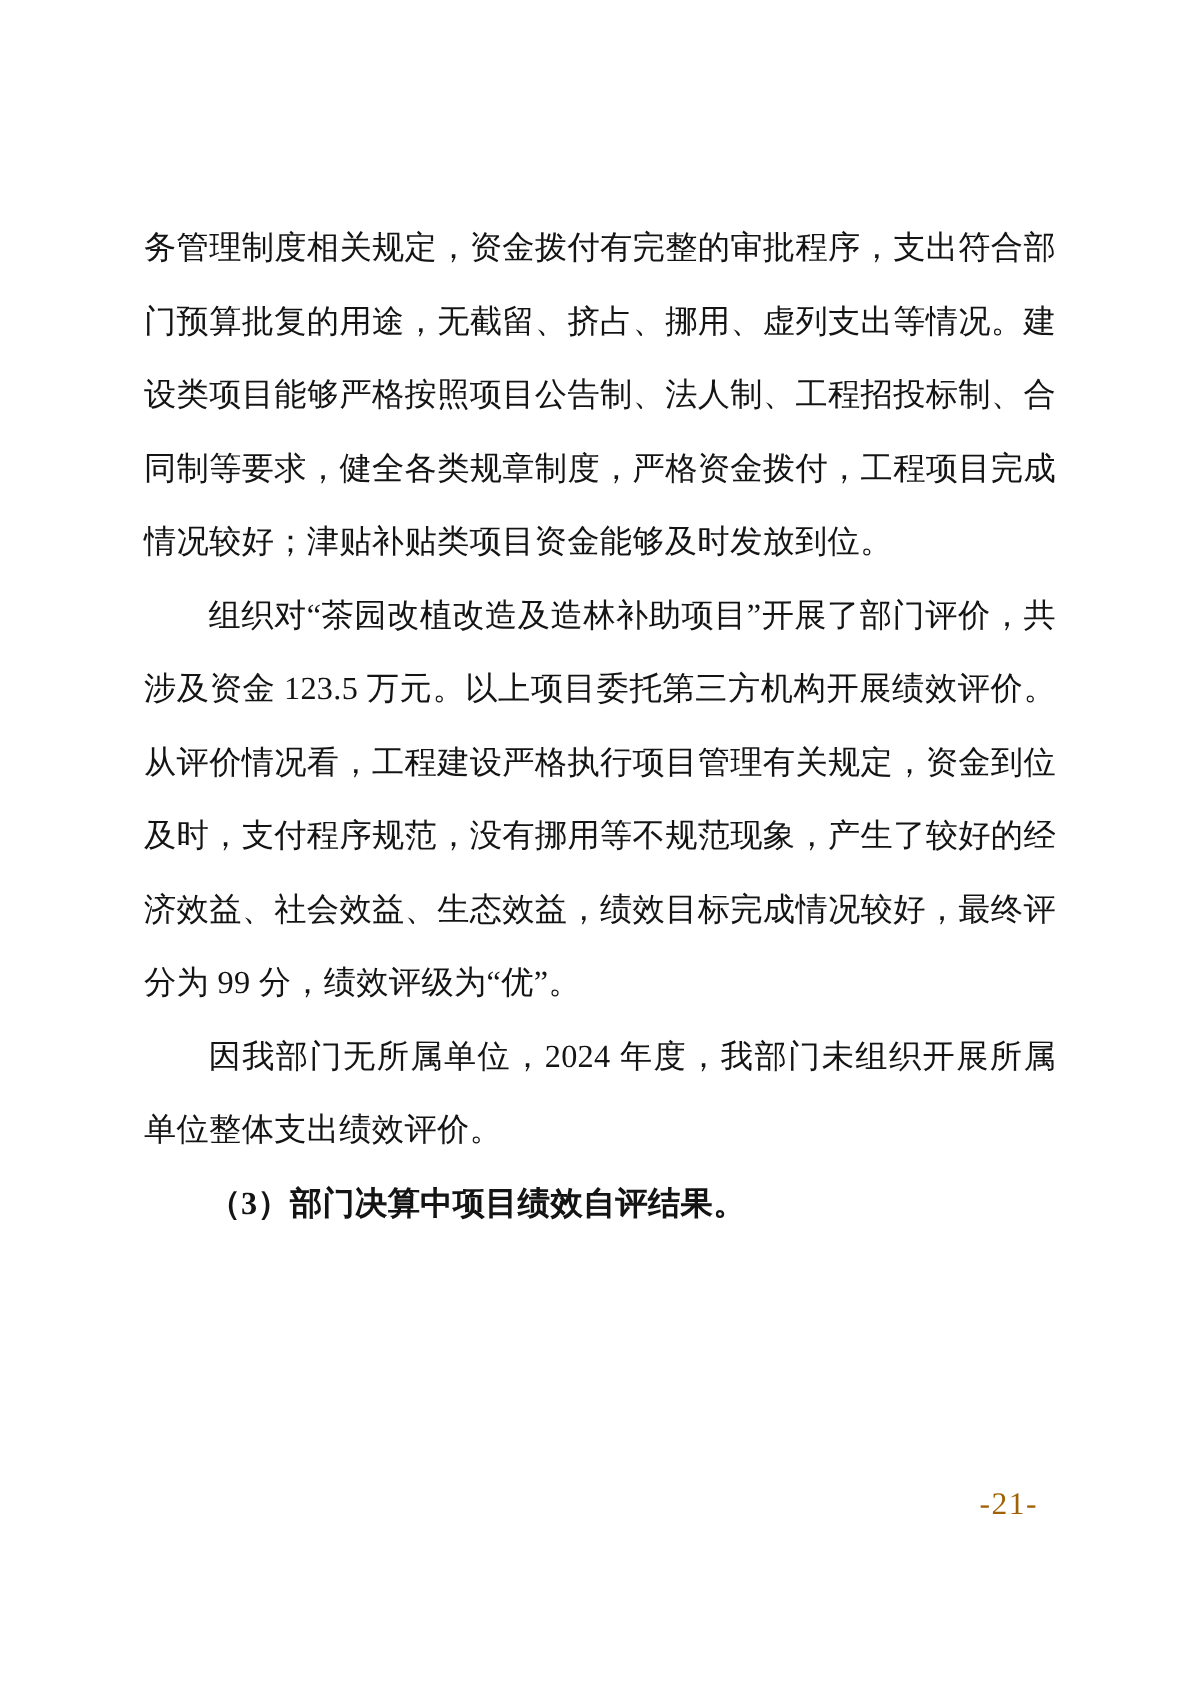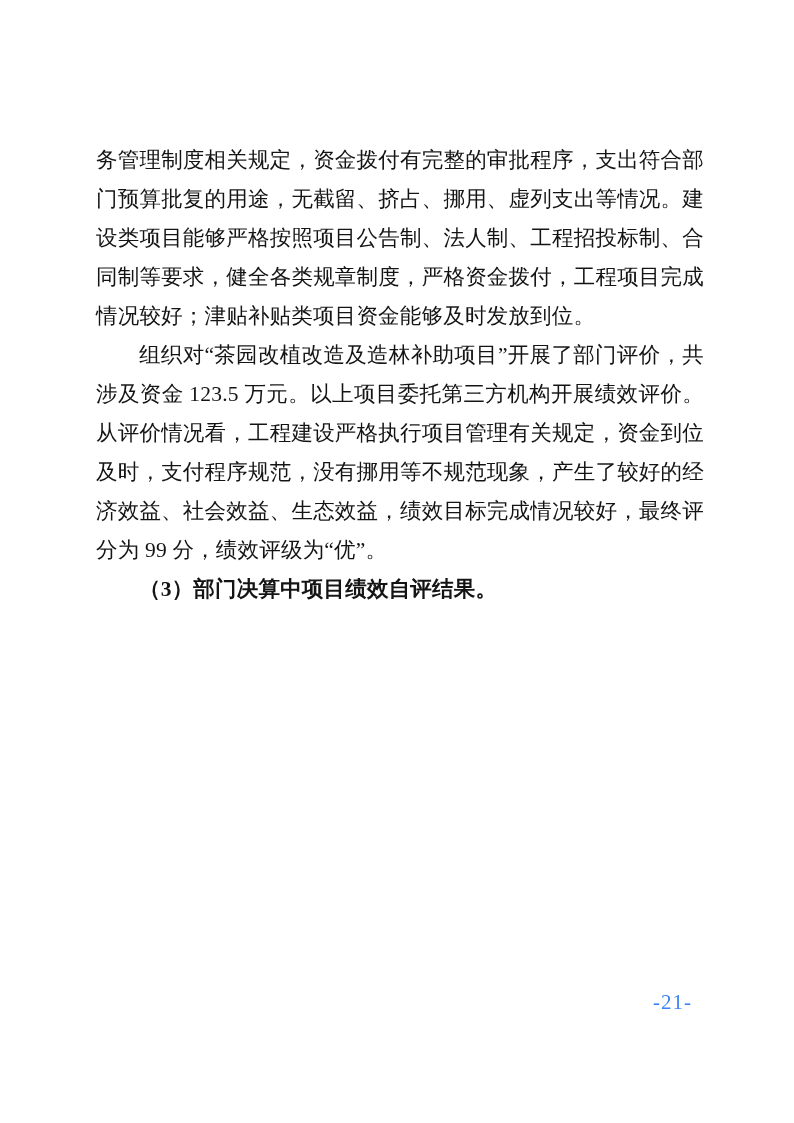--- a/index.html
+++ b/index.html
@@ -22,46 +22,47 @@
   .content {
     position: absolute;
     left: 96px;
     top: 141px;
     width: 608px;
     color: #141414;
   }
   .para {
     margin: 0;
     font-size: 21.5px;
-    line-height: 39px;
+    line-height: 49px;
     text-align: justify;
     text-justify: inter-ideograph;
     letter-spacing: 0.2px;
     word-break: break-all;
   }
   .indent {
     text-indent: 2em;
   }
   .heading {
     font-weight: bold;
   }
   .page-number {
     position: absolute;
     top: 989px;
     right: 102px;
     font-size: 21px;
     line-height: 26px;
-    color: #3b82f6;
+    color: #a16207;
     letter-spacing: 1px;
     font-family: "Liberation Serif", "DejaVu Serif", serif;
   }
 </style>
 </head>
 <body>
 
 <div class="page">
   <div class="content">
     <p class="para">务管理制度相关规定，资金拨付有完整的审批程序，支出符合部门预算批复的用途，无截留、挤占、挪用、虚列支出等情况。建设类项目能够严格按照项目公告制、法人制、工程招投标制、合同制等要求，健全各类规章制度，严格资金拨付，工程项目完成情况较好；津贴补贴类项目资金能够及时发放到位。</p>
     <p class="para indent">组织对“茶园改植改造及造林补助项目”开展了部门评价，共涉及资金 123.5 万元。以上项目委托第三方机构开展绩效评价。从评价情况看，工程建设严格执行项目管理有关规定，资金到位及时，支付程序规范，没有挪用等不规范现象，产生了较好的经济效益、社会效益、生态效益，绩效目标完成情况较好，最终评分为 99 分，绩效评级为“优”。</p>
+    <p class="para indent">因我部门无所属单位，2024 年度，我部门未组织开展所属单位整体支出绩效评价。</p>
     <p class="para indent heading">（3）部门决算中项目绩效自评结果。</p>
   </div>
   <div class="page-number">-21-</div>
 </div>
 
 </body></html>

